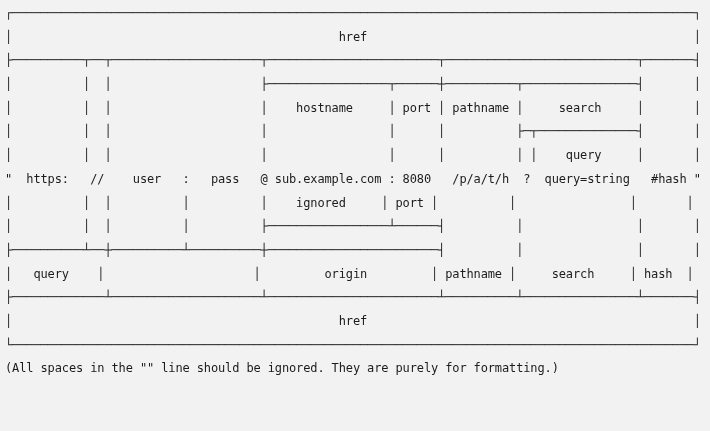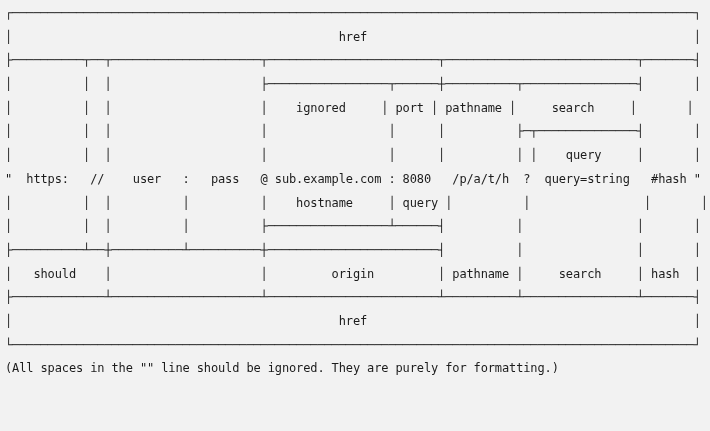--- a/index.html
+++ b/index.html
@@ -33,25 +33,25 @@
   }
 </style>
 </head>
 <body>
 
 <div class="codeblock">
   <div class="line">┌────────────────────────────────────────────────────────────────────────────────────────────────┐</div>
   <div class="line">│                                              href                                              │</div>
   <div class="line">├──────────┬──┬─────────────────────┬────────────────────────┬───────────────────────────┬───────┤</div>
   <div class="line">│          │  │                     ├─────────────────┬──────┼──────────┬────────────────┤       │</div>
-  <div class="line">│          │  │                     │    ignored     │ port │ pathname │     search     │       │</div>
+  <div class="line">│          │  │                     │    hostname     │ port │ pathname │     search     │       │</div>
   <div class="line">│          │  │                     │                 │      │          ├─┬──────────────┤       │</div>
   <div class="line">│          │  │                     │                 │      │          │ │    query     │       │</div>
   <div class="line">"  https:   //    user   :   pass   @ sub.example.com : 8080   /p/a/t/h  ?  query=string   #hash "</div>
-  <div class="line">│          │  │          │          │    hostname     │ query │          │                │       │</div>
+  <div class="line">│          │  │          │          │    ignored     │ port │          │                │       │</div>
   <div class="line">│          │  │          │          ├─────────────────┴──────┤          │                │       │</div>
   <div class="line">├──────────┴──┼──────────┴──────────┼────────────────────────┤          │                │       │</div>
-  <div class="line">│   should    │                     │         origin         │ pathname │     search     │ hash  │</div>
+  <div class="line">│   query    │                     │         origin         │ pathname │     search     │ hash  │</div>
   <div class="line">├─────────────┴─────────────────────┴────────────────────────┴──────────┴────────────────┴───────┤</div>
   <div class="line">│                                              href                                              │</div>
   <div class="line">└────────────────────────────────────────────────────────────────────────────────────────────────┘</div>
   <div class="caption">(All spaces in the "" line should be ignored. They are purely for formatting.)</div>
 </div>
 
 </body></html>

